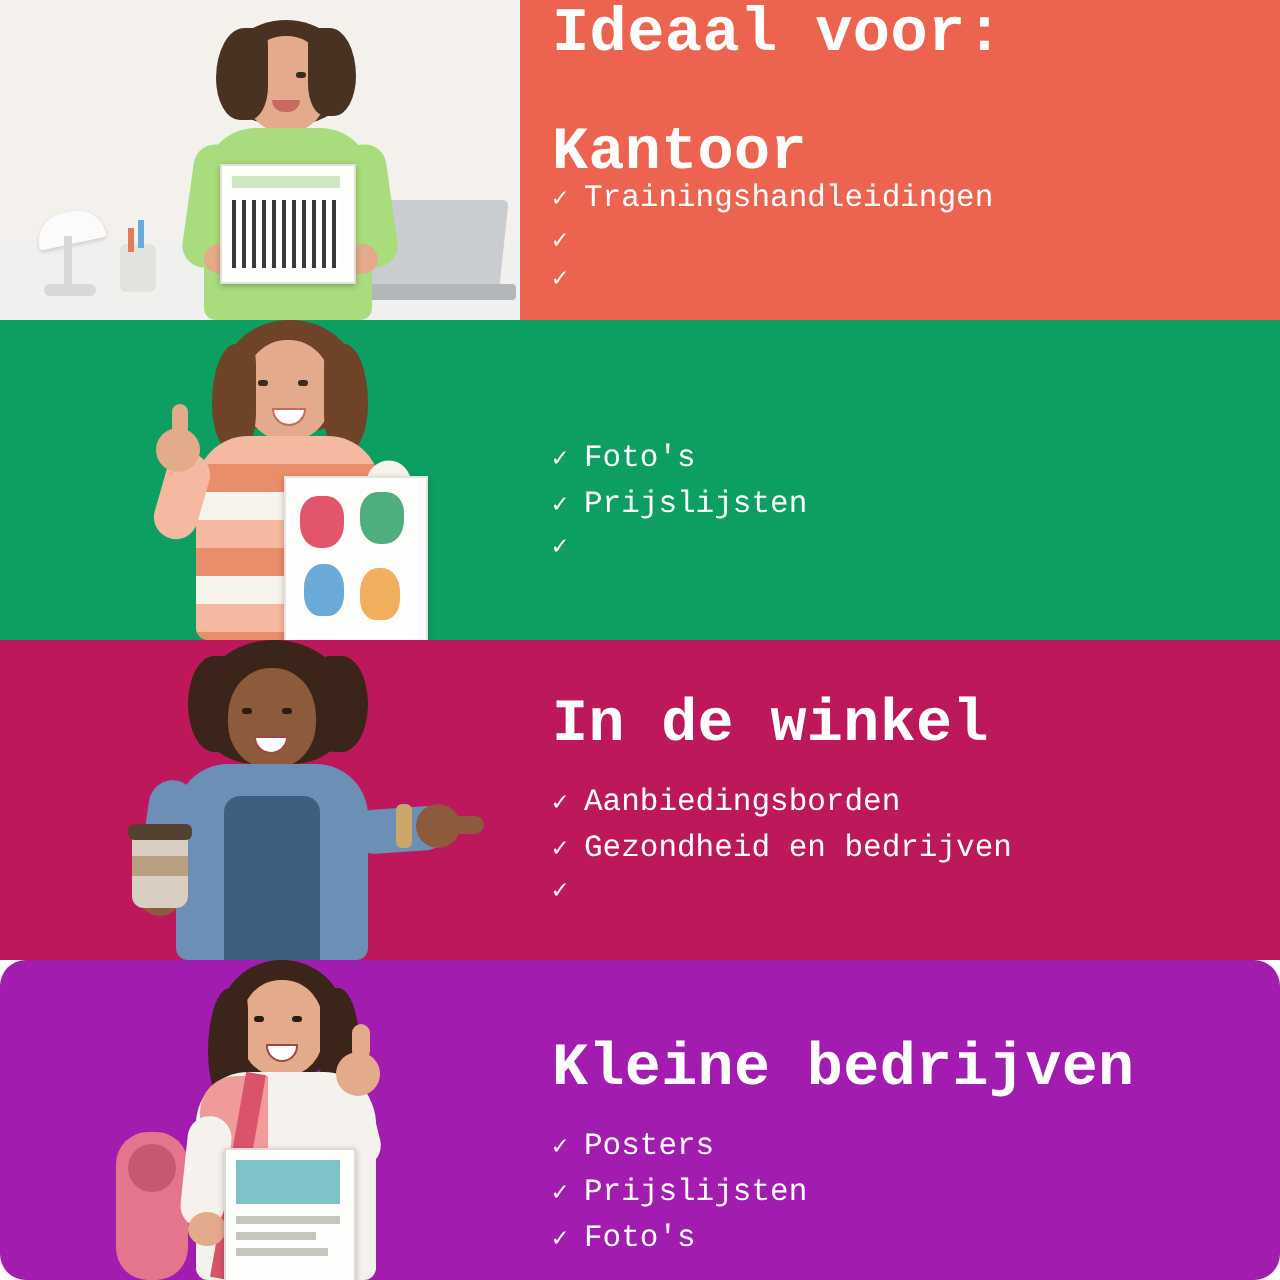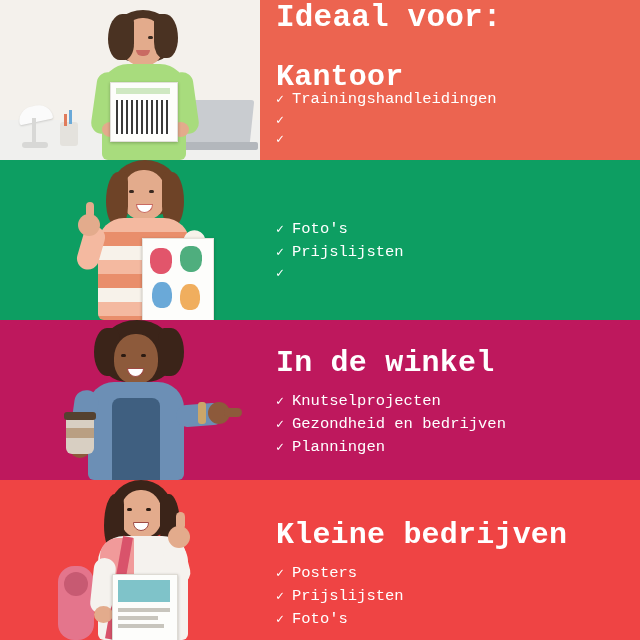--- a/index.html
+++ b/index.html
@@ -21,21 +21,21 @@
   .band {
     position: relative;
     width: 100%;
     height: 160px;
     overflow: hidden;
     display: block;
   }
   .band-office   { background: #ec6450; }
   .band-home     { background: #0d9e62; }
   .band-store    { background: #be185d; }
-  .band-business { background: #ef4444; }
+  .band-business { background: #a21caf; border-radius: 13px; }
 
   
   .photo {
     position: absolute;
     left: 0;
     top: 0;
     width: 260px;
     height: 160px;
     overflow: hidden;
   }
@@ -265,29 +265,28 @@
         <div style="position:absolute;left:166px;top:88px;width:18px;height:9px;background:#8d5a3b;border-radius:5px;"></div>
 
         <div style="position:absolute;left:140px;top:82px;width:8px;height:22px;background:#caa66a;border-radius:3px;"></div>
       </div>
     </div>
     <div class="content">
       <div class="band-title">In de winkel</div>
       <ul class="bullets">
         <li class="bullet">
           <span class="check">✓</span>
-          <span>Knutselprojecten</span>
+          <span>Aanbiedingsborden</span>
         </li>
         <li class="bullet">
           <span class="check">✓</span>
           <span>Gezondheid en bedrijven</span>
         </li>
         <li class="bullet">
           <span class="check">✓</span>
-          <span>Planningen</span>
         </li>
       </ul>
     </div>
   </section>
 
   <section class="band band-business biz">
     <div class="photo">
       <div class="person" style="left:56px;bottom:0;width:170px;height:160px;">
 
         <div class="hair" style="left:54px;top:0;width:62px;height:58px;background:#3b2419;"></div>

